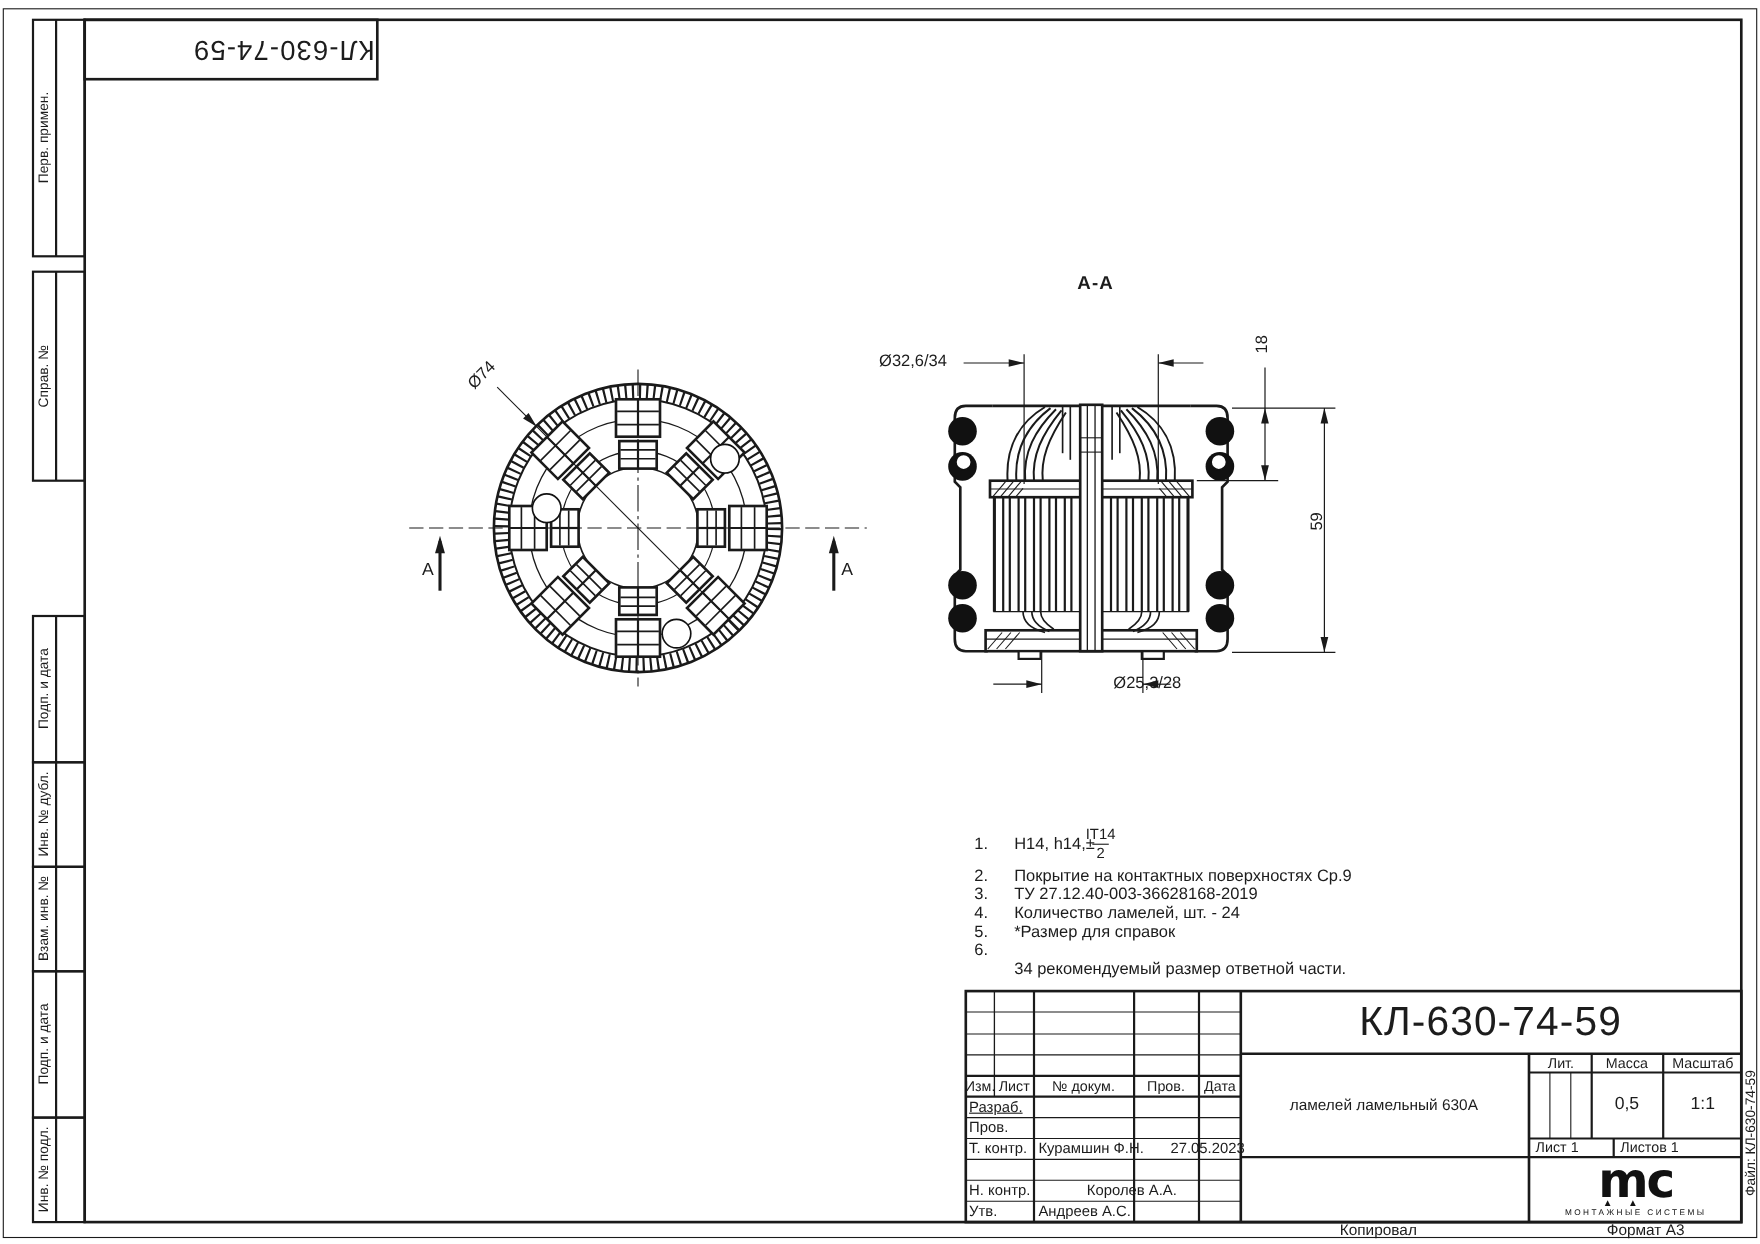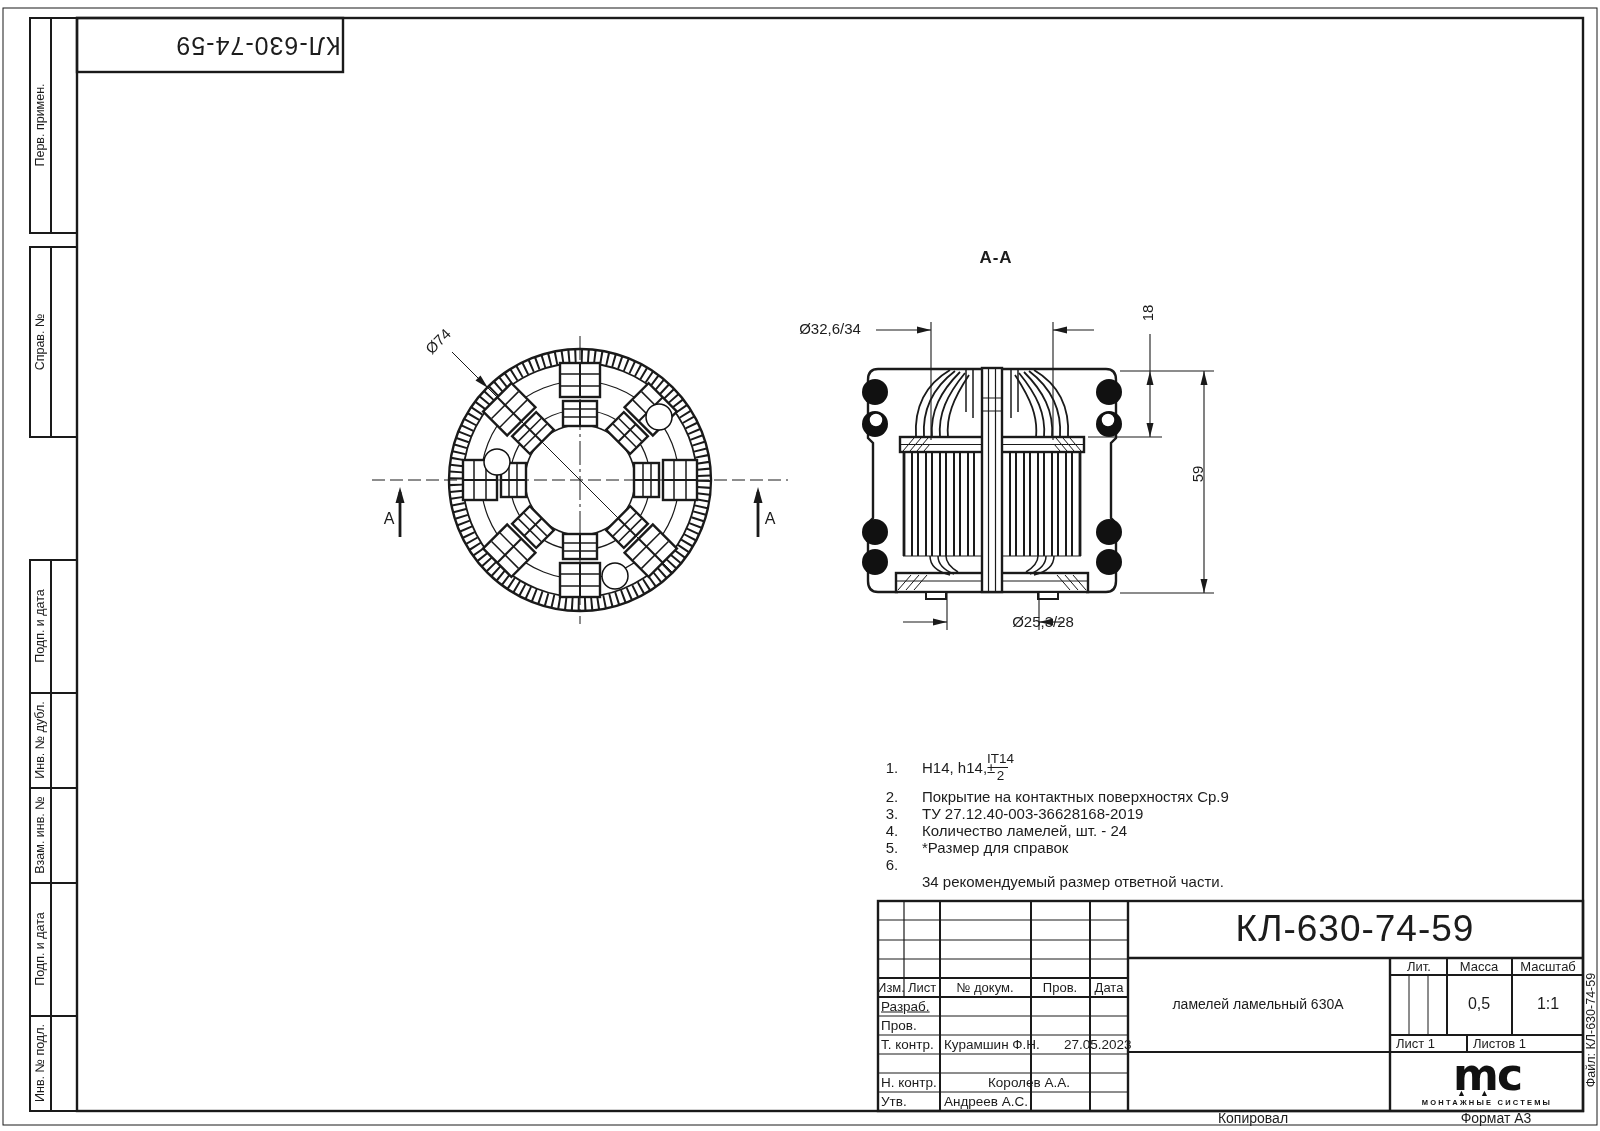--- a/index.html
+++ b/index.html
@@ -37,21 +37,21 @@
   .f17{font-size:17px;font-weight:600;letter-spacing:1px;}
   .f25{font-size:25px;letter-spacing:1px;}
   .f37{font-size:37px;letter-spacing:1px;}
   .left{transform:translate(0,-50%);}
   .frac{position:absolute;display:inline-flex;flex-direction:column;align-items:center;
         line-height:1.15;font-size:13.5px;transform:translate(0,-50%);}
   .frac .fden{border-top:1.4px solid #1c1c1c;padding:0 4px;}
   .logo-mc{font-family:"DejaVu Sans", sans-serif;font-size:44px;font-weight:900;
            letter-spacing:-2px;color:#111;}
   .logo-tri{font-size:9px;letter-spacing:14px;color:#111;}
-  .logo-sub{font-size:7.5px;font-weight:700;letter-spacing:2.2px;text-transform:uppercase;color:#111;}
+  .logo-sub{font-size:7.5px;font-weight:400;letter-spacing:2.2px;text-transform:uppercase;color:#111;}
 </style>
 </head>
 <body>
 
 <div class="sheet">
 
 <svg width="1600" height="1131" viewBox="0 0 1600 1131">
 
   <g>
     <rect x="3" y="8" width="1594" height="1117" class="ln10"></rect>

